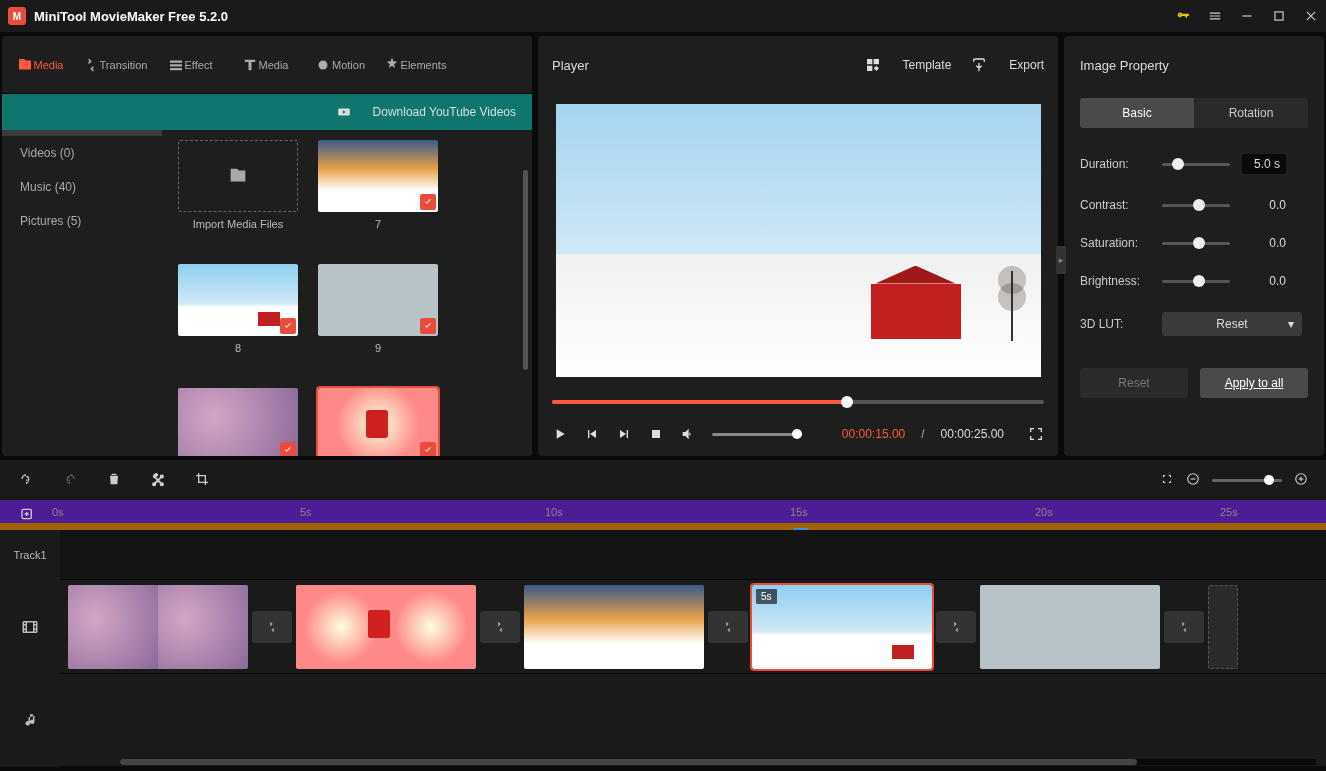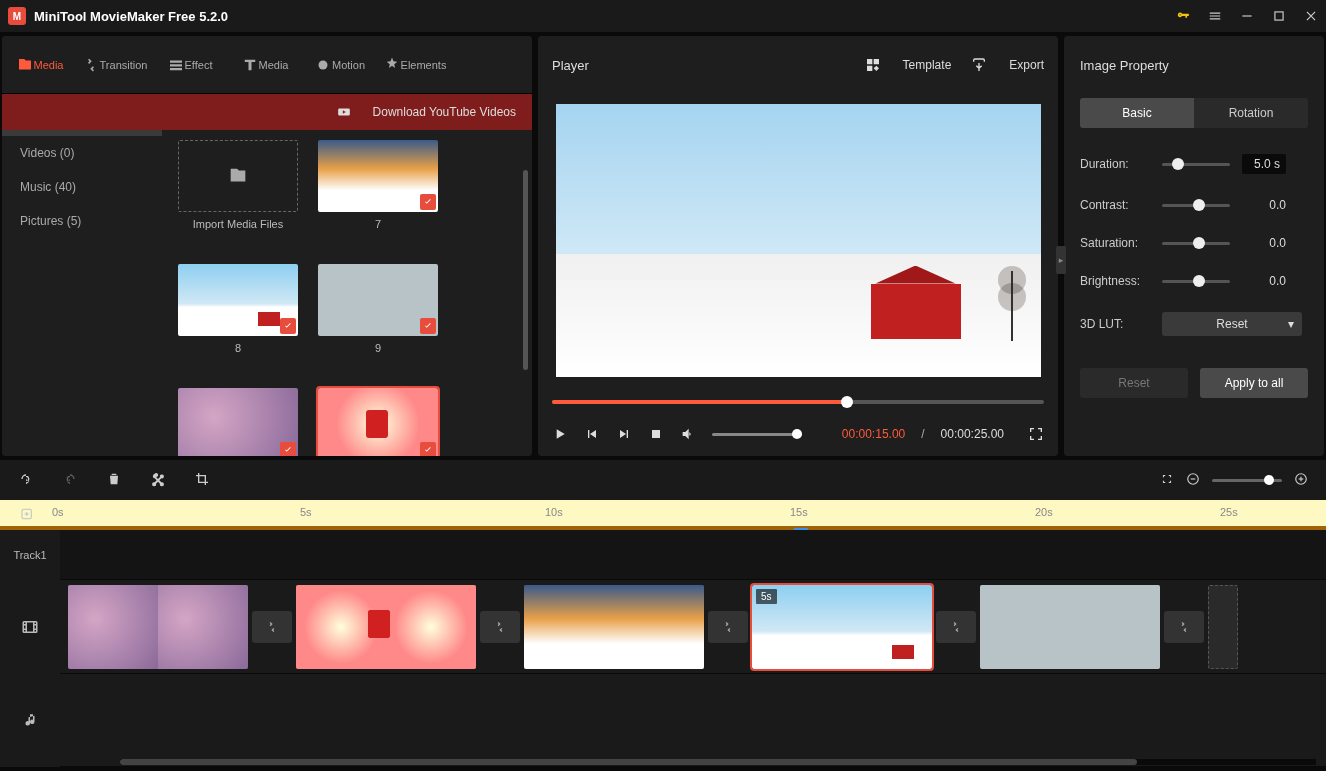--- a/index.html
+++ b/index.html
@@ -76,32 +76,32 @@
 .prop-label { width: 70px; font-size: 12px; color:#ccc; }
 .slider { flex:1; height:3px; background:#555; border-radius:2px; position:relative; max-width:68px;}
 .slider-thumb { width:12px; height:12px; background:#eee; border-radius:50%; position:absolute; top:-5px; }
 .prop-val { width: 44px; text-align:right; font-size:12px; color:#ddd; }
 .prop-val.box { background:#0a0a0a; padding:3px 6px; border-radius:2px; }
 .lut-select { flex:1; background:#3a3a3a; color:#ddd; padding:5px 8px; border-radius:3px; display:flex; justify-content:center; position:relative; font-size:12px; max-width:140px;}
 .lut-select .chev { position:absolute; right:8px; }
 .prop-buttons { display:flex; gap:12px; padding: 20px 16px; }
 .btn { flex:1; padding:8px 0; text-align:center; border-radius:3px; font-size:12px; cursor:pointer; }
 .btn.reset { background:#2a2a2a; color:#777; }
-.btn.apply { background:#4a4a4a; color:#fff; }
+.btn.apply { background:#4a4a4a; color:#fff;text-decoration:underline; }
 .collapse-handle { position:absolute; left:-8px; top:210px; width:10px; height:28px; background:#333; border-radius:2px 0 0 2px; display:flex;align-items:center;justify-content:center; color:#888; font-size:9px;}
 .props { position:relative; }
 
 
 .timeline { height: 307px; background: #0f0f0f; }
 .tl-toolbar { height: 40px; background:#1a1a1a; display:flex; align-items:center; padding: 0 18px; gap:28px; }
 .tl-tool { color:#ccc; cursor:pointer; }
 .tl-toolbar-right { margin-left:auto; display:flex; align-items:center; gap:12px;}
 .zoom-track { width:70px; height:3px; background:#666; border-radius:2px; position:relative;}
 .zoom-thumb{ width:10px; height:10px; background:#fff; border-radius:50%; position:absolute; right:8px; top:-4px;}
-.tl-ruler { height: 30px; background:#fef9c3; position:relative; border-bottom:4px solid #a16207;}
+.tl-ruler { height: 30px; background:#4c1d95; position:relative; border-bottom:7px solid #a16207;}
 .ruler-label { position:absolute; top:6px; font-size:11px; color:#888; transform:translateX(-10px);}
 .tl-body { position:relative; height:237px; }
 .tl-left { position:absolute; left:0; top:0; width:60px; height:100%; background:#1a1a1a; }
 .tl-left-item { height:48px; display:flex; align-items:center; justify-content:center; color:#bbb; font-size:11px;}
 .tl-left .track-label { height:50px; margin-top:0;}
 .tl-tracks { margin-left:60px; height:100%; position:relative; }
 .tl-track { height:50px; border-bottom:1px solid #0a0a0a; position:relative; }
 .tl-track.spacer { height: 50px; background:#141414;}
 .tl-track.video { height: 94px; background:#1a1a1a; display:flex; align-items:center; padding-left:8px; gap:4px;}
 .tl-track.audio { height: 93px; background:#1a1a1a;}
@@ -196,21 +196,21 @@
           </svg>
         <span>Motion</span>
       </div>
       <div class="tool-tab">
         <svg viewBox="0 0 24 24" fill="currentColor">
             <path d="M12 2l2 5 5 .5-4 3.5 1 5-4-3-4 3 1-5-4-3.5 5-.5z"></path>
           </svg>
         <span>Elements</span>
       </div>
     </div>
-    <div style="height:36px; display:flex; align-items:center; background:#7f1d1d;">
+    <div style="height:36px; display:flex; align-items:center; background:#0f766e;">
        <div style="width:160px;"></div>
        <div style="flex:1; display:flex; justify-content:flex-end; padding-right:16px;">
          <div class="hbtn">
            <svg width="14" height="14" viewBox="0 0 24 24" fill="currentColor">
               <path d="M4 6h16a2 2 0 0 1 2 2v8a2 2 0 0 1-2 2H4a2 2 0 0 1-2-2V8a2 2 0 0 1 2-2zm6 3v6l5-3-5-3z"></path>
             </svg>
            <span>Download YouTube Videos</span>
          </div>
        </div>
     </div>

